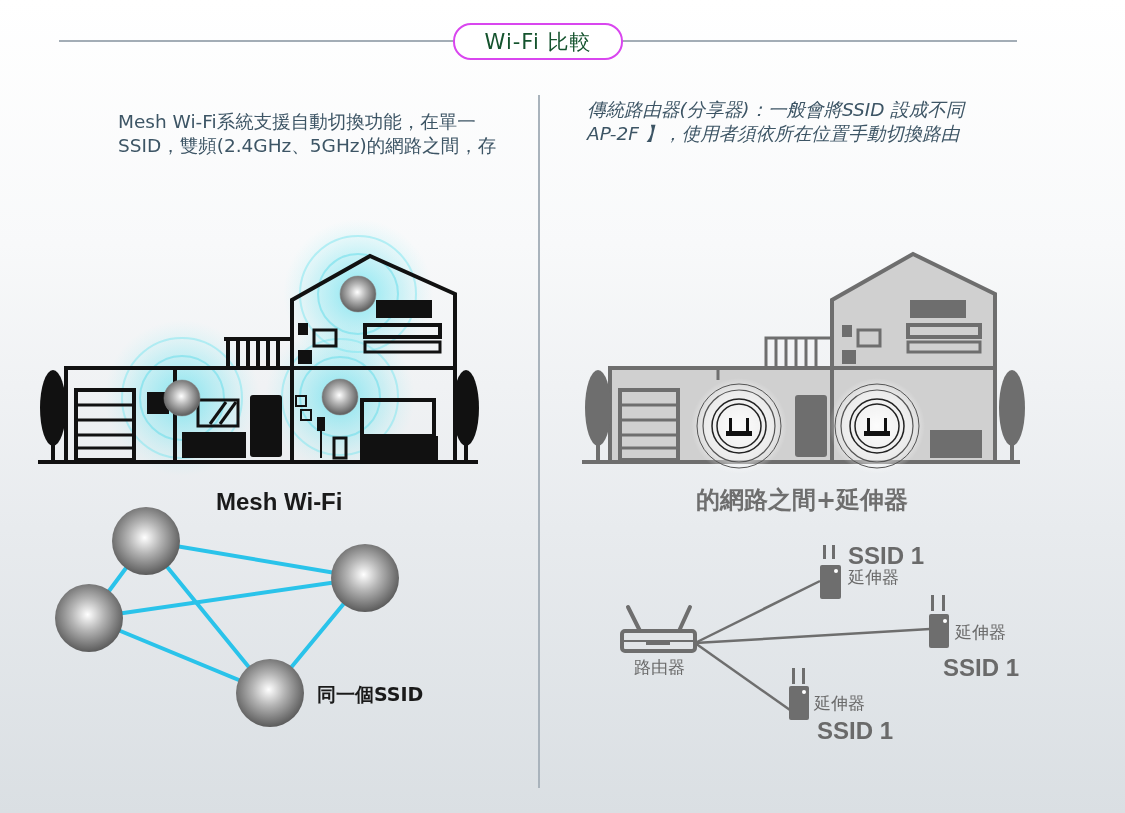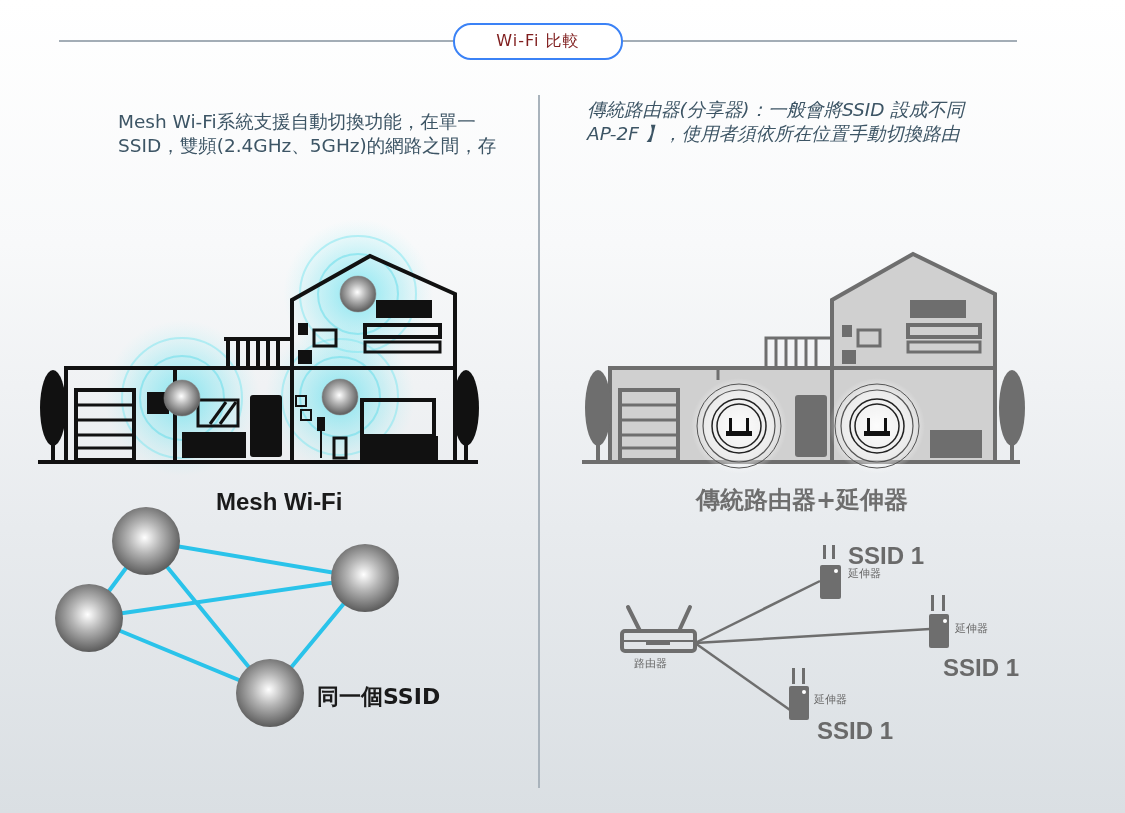--- a/index.html
+++ b/index.html
@@ -10,45 +10,45 @@
     background: linear-gradient(180deg, #ffffff 0%, #f8f9fa 30%, #e8ebee 65%, #dadfe3 100%);
     color: #3a4f5c;
   }
   .header-line {
     position: absolute; top: 40px; height: 2px; background: #a3adb6;
   }
   .header-line.left { left: 59px; width: 397px; }
   .header-line.right { left: 620px; width: 397px; }
   .title-pill {
     position: absolute; left: 453px; top: 23px; width: 170px; height: 37px;
-    border: 2px solid #3b82f6; border-radius: 18px; background: #fff;
+    border: 2px solid #d946ef; border-radius: 18px; background: #fff;
     display: flex; align-items: center; justify-content: center;
-    font-size: 16px; color: #7f1d1d; letter-spacing: 1px;
+    font-size: 21px; color: #14532d; letter-spacing: 1px;
   }
   .center-divider {
     position: absolute; left: 538px; top: 95px; width: 2px; height: 693px; background: #a9b3bc;
   }
   .desc {
     position: absolute; font-size: 18.5px; line-height: 24px; color: #3d5565;
   }
   .desc.left { left: 118px; top: 110px; width: 360px; }
   .desc.right { left: 587px; top: 98px; width: 440px; font-style: italic; }
   .desc p { white-space: nowrap; }
   svg { position: absolute; overflow: visible; }
   .lbl-mesh {
     position: absolute; left: 168px; top: 488px; font-family: "Liberation Sans", sans-serif;
     font-weight: bold; font-size: 24px; color: #1a1a1a; margin-left: 48px;
   }
   .lbl-trad {
     position: absolute; left: 696px; top: 484px; font-weight: bold; font-size: 24px; color: #6e6e6e;
   }
   .lbl-ssid-same {
-    position: absolute; left: 317px; top: 682px; font-weight: bold; font-size: 22px; color: #1a1a1a;
-  }
-  .lbl-small { position: absolute; font-size: 11px; color: #6a6a6a; }
+    position: absolute; left: 317px; top: 682px; font-weight: bold; font-size: 19px; color: #1a1a1a;
+  }
+  .lbl-small { position: absolute; font-size: 17px; color: #6a6a6a; }
   .lbl-ssid { position: absolute; font-family: "Liberation Sans", sans-serif; font-weight: bold; font-size: 24px; color: #6a6a6a; }
 </style>
 </head>
 <body>
 
 <div class="header-line left"></div>
 <div class="header-line right"></div>
 <div class="title-pill">Wi-Fi 比較</div>
 
 <div class="center-divider"></div>
@@ -223,21 +223,21 @@
     <rect x="726" y="431" width="26" height="5"></rect>
     <rect x="729" y="418" width="3" height="14"></rect>
       <rect x="746" y="418" width="3" height="14"></rect>
   </g>
   <g fill="#111">
     <rect x="864" y="431" width="26" height="5"></rect>
     <rect x="867" y="418" width="3" height="14"></rect>
       <rect x="884" y="418" width="3" height="14"></rect>
   </g>
 </svg>
-<div class="lbl-trad">傳統路由器+延伸器</div>
+<div class="lbl-trad">的網路之間+延伸器</div>
 
 <svg style="left:0;top:0" width="1125" height="813">
   <g stroke="#6e6e6e" stroke-width="2.5">
     <line x1="695" y1="643" x2="820" y2="581"></line>
     <line x1="695" y1="643" x2="930" y2="629"></line>
     <line x1="695" y1="643" x2="790" y2="710"></line>
   </g>
   <g>
     <line x1="628" y1="607" x2="640" y2="631" stroke="#6e6e6e" stroke-width="4" stroke-linecap="round"></line>
     <line x1="690" y1="607" x2="679" y2="631" stroke="#6e6e6e" stroke-width="4" stroke-linecap="round"></line>

